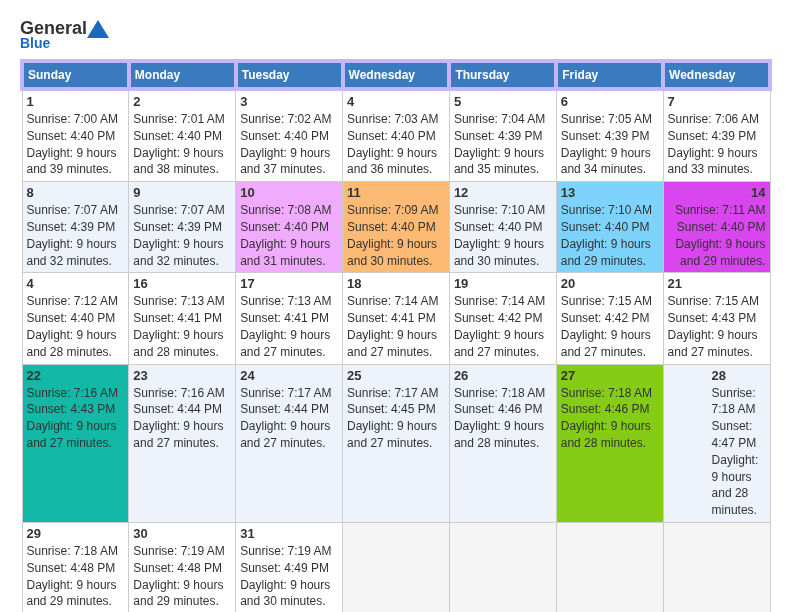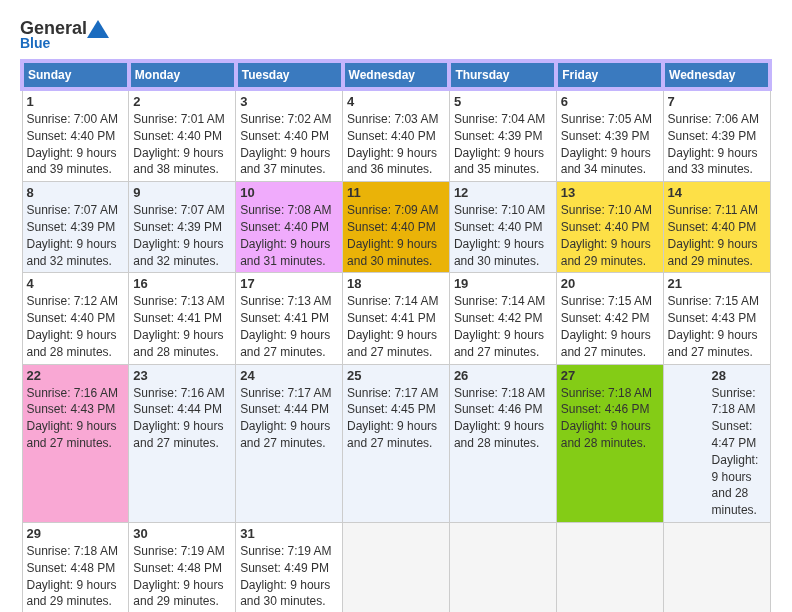--- a/index.html
+++ b/index.html
@@ -158,33 +158,33 @@
             <div class="cell-text">Sunrise: 7:07 AM<br>Sunset: 4:39 PM<br>Daylight: 9 hours and 32 minutes.</div>
           </td>
           <td style="background: rgb(238, 243, 251);">
             <span class="day-num">9</span>
             <div class="cell-text">Sunrise: 7:07 AM<br>Sunset: 4:39 PM<br>Daylight: 9 hours and 32 minutes.</div>
           </td>
           <td style="background: #f0abfc;">
             <span class="day-num">10</span>
             <div class="cell-text">Sunrise: 7:08 AM<br>Sunset: 4:40 PM<br>Daylight: 9 hours and 31 minutes.</div>
           </td>
-          <td style="background: #eab308;">
+          <td style="background: #fdba74;">
             <span class="day-num">11</span>
             <div class="cell-text">Sunrise: 7:09 AM<br>Sunset: 4:40 PM<br>Daylight: 9 hours and 30 minutes.</div>
           </td>
           <td style="background: rgb(238, 243, 251);">
             <span class="day-num">12</span>
             <div class="cell-text">Sunrise: 7:10 AM<br>Sunset: 4:40 PM<br>Daylight: 9 hours and 30 minutes.</div>
           </td>
-          <td style="background: #fde047;">
+          <td style="background: #7dd3fc;">
             <span class="day-num">13</span>
             <div class="cell-text">Sunrise: 7:10 AM<br>Sunset: 4:40 PM<br>Daylight: 9 hours and 29 minutes.</div>
           </td>
-          <td style="background: #fde047;">
+          <td style="background: #d946ef; text-align: right;">
             <span class="day-num">14</span>
             <div class="cell-text">Sunrise: 7:11 AM<br>Sunset: 4:40 PM<br>Daylight: 9 hours and 29 minutes.</div>
           </td>
         </tr>
         <tr>
           <td>
             <span class="day-num">4</span>
             <div class="cell-text">Sunrise: 7:12 AM<br>Sunset: 4:40 PM<br>Daylight: 9 hours and 28 minutes.</div>
           </td>
           <td>
@@ -206,21 +206,21 @@
           <td>
             <span class="day-num">20</span>
             <div class="cell-text">Sunrise: 7:15 AM<br>Sunset: 4:42 PM<br>Daylight: 9 hours and 27 minutes.</div>
           </td>
           <td>
             <span class="day-num">21</span>
             <div class="cell-text">Sunrise: 7:15 AM<br>Sunset: 4:43 PM<br>Daylight: 9 hours and 27 minutes.</div>
           </td>
         </tr>
         <tr>
-          <td style="background: #f9a8d4;">
+          <td style="background: #14b8a6;">
             <span class="day-num">22</span>
             <div class="cell-text">Sunrise: 7:16 AM<br>Sunset: 4:43 PM<br>Daylight: 9 hours and 27 minutes.</div>
           </td>
           <td style="background: rgb(238, 243, 251);">
             <span class="day-num">23</span>
             <div class="cell-text">Sunrise: 7:16 AM<br>Sunset: 4:44 PM<br>Daylight: 9 hours and 27 minutes.</div>
           </td>
           <td style="background: rgb(238, 243, 251); margin-left: 44px;">
             <span class="day-num">24</span>
             <div class="cell-text">Sunrise: 7:17 AM<br>Sunset: 4:44 PM<br>Daylight: 9 hours and 27 minutes.</div>

